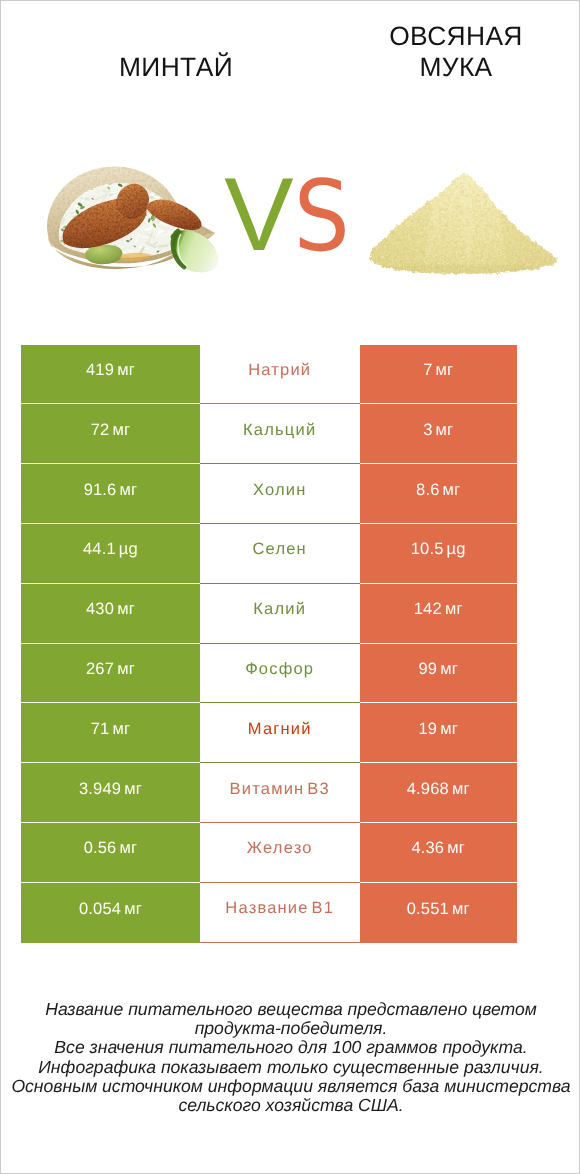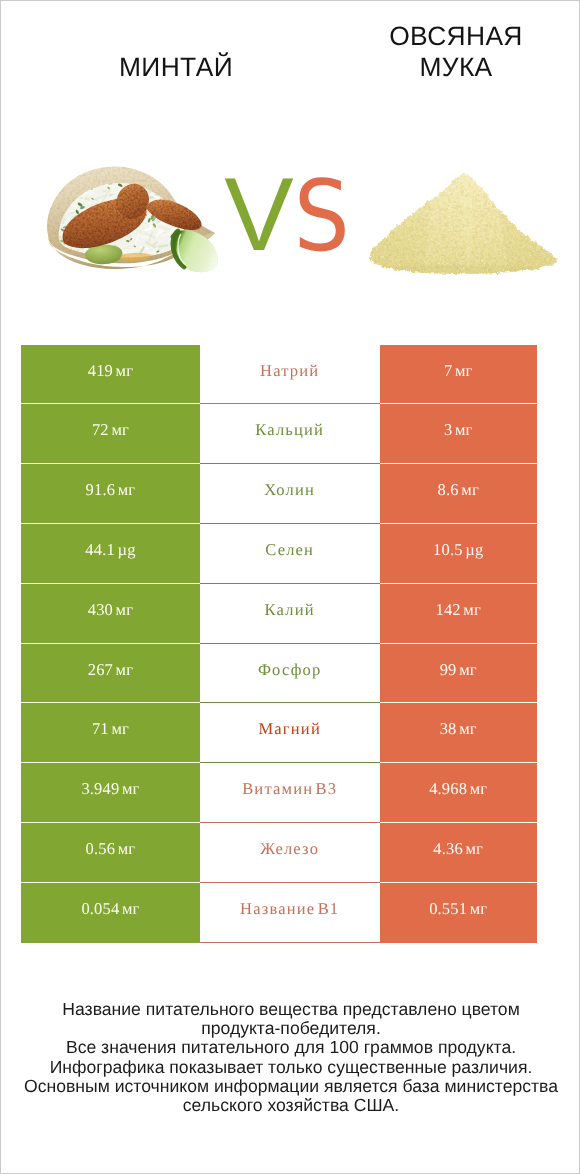--- a/index.html
+++ b/index.html
@@ -15,31 +15,31 @@
 #hero-left{left:42px;top:154px;}
 #hero-right{left:366px;top:168px;}
 
 .vs{position:absolute;left:-4px;top:164px;width:580px;text-align:center;line-height:100px;font-weight:400;}
 .vs .v{color:#82a733;font-family:"Liberation Sans",sans-serif;font-size:104px;}
 .vs .s{color:#e06c4a;font-family:"DejaVu Sans",sans-serif;font-stretch:condensed;font-size:98px;}
 
 .tbl{position:absolute;left:20.2px;top:343.7px;width:537px;}
 .row{display:flex;height:59.8px;box-sizing:border-box;}
 .cell{display:flex;align-items:center;justify-content:center;box-sizing:border-box;
-      font-size:16.5px;font-weight:400;letter-spacing:0.15px;font-family:Liberation Serif, serif;}
+      font-size:16.5px;font-weight:400;letter-spacing:0.15px;}
 .cell i{font-style:normal;display:block;position:relative;top:-3.5px;}
 .c-left{width:178.5px;background:#82a632;color:#fdfff4;word-spacing:-1.6px;}
-.c-mid{width:180px;background:#fff;letter-spacing:1.2px;word-spacing:-3px;}
+.c-mid{width:160px;background:#fff;letter-spacing:1.2px;word-spacing:-3px;}
 .c-right{width:157px;background:#e06c4a;color:#fffcf6;word-spacing:-1.6px;}
 .row .c-left,.row .c-right{border-bottom:1.6px solid #fbfff0;}
 .row:last-child .c-left,.row:last-child .c-right{border-bottom:none;}
 .c-mid{border-bottom:1.2px solid;}
 
 .footer{position:absolute;left:0;top:999px;width:580px;text-align:center;
-        font-size:17.6px;line-height:19.2px;color:#1c1c1c;}
+        font-size:17.6px;line-height:19.2px;color:#1c1c1c;font-style:italic;}
 </style>
 </head>
 <body>
 
 <div class="page">
 
   <div class="title" id="title-left">МИНТАЙ</div>
 
   <div class="title" id="title-right"><span>ОВСЯНАЯ</span><br><span>МУКА</span></div>
 
@@ -694,21 +694,21 @@
         </div>
       </div>
       <div class="row">
         <div class="cell c-left">
           <i>71 мг</i>
         </div>
         <div class="cell c-mid" style="color:#c2410c;border-bottom-color:#6f8f3e">
           <i>Магний</i>
         </div>
         <div class="cell c-right">
-          <i>38 мг</i>
+          <i>19 мг</i>
         </div>
       </div>
       <div class="row">
         <div class="cell c-left">
           <i>3.949 мг</i>
         </div>
         <div class="cell c-mid" style="color:#c4705a;border-bottom-color:#c4705a">
           <i>Витамин B3</i>
         </div>
         <div class="cell c-right">

